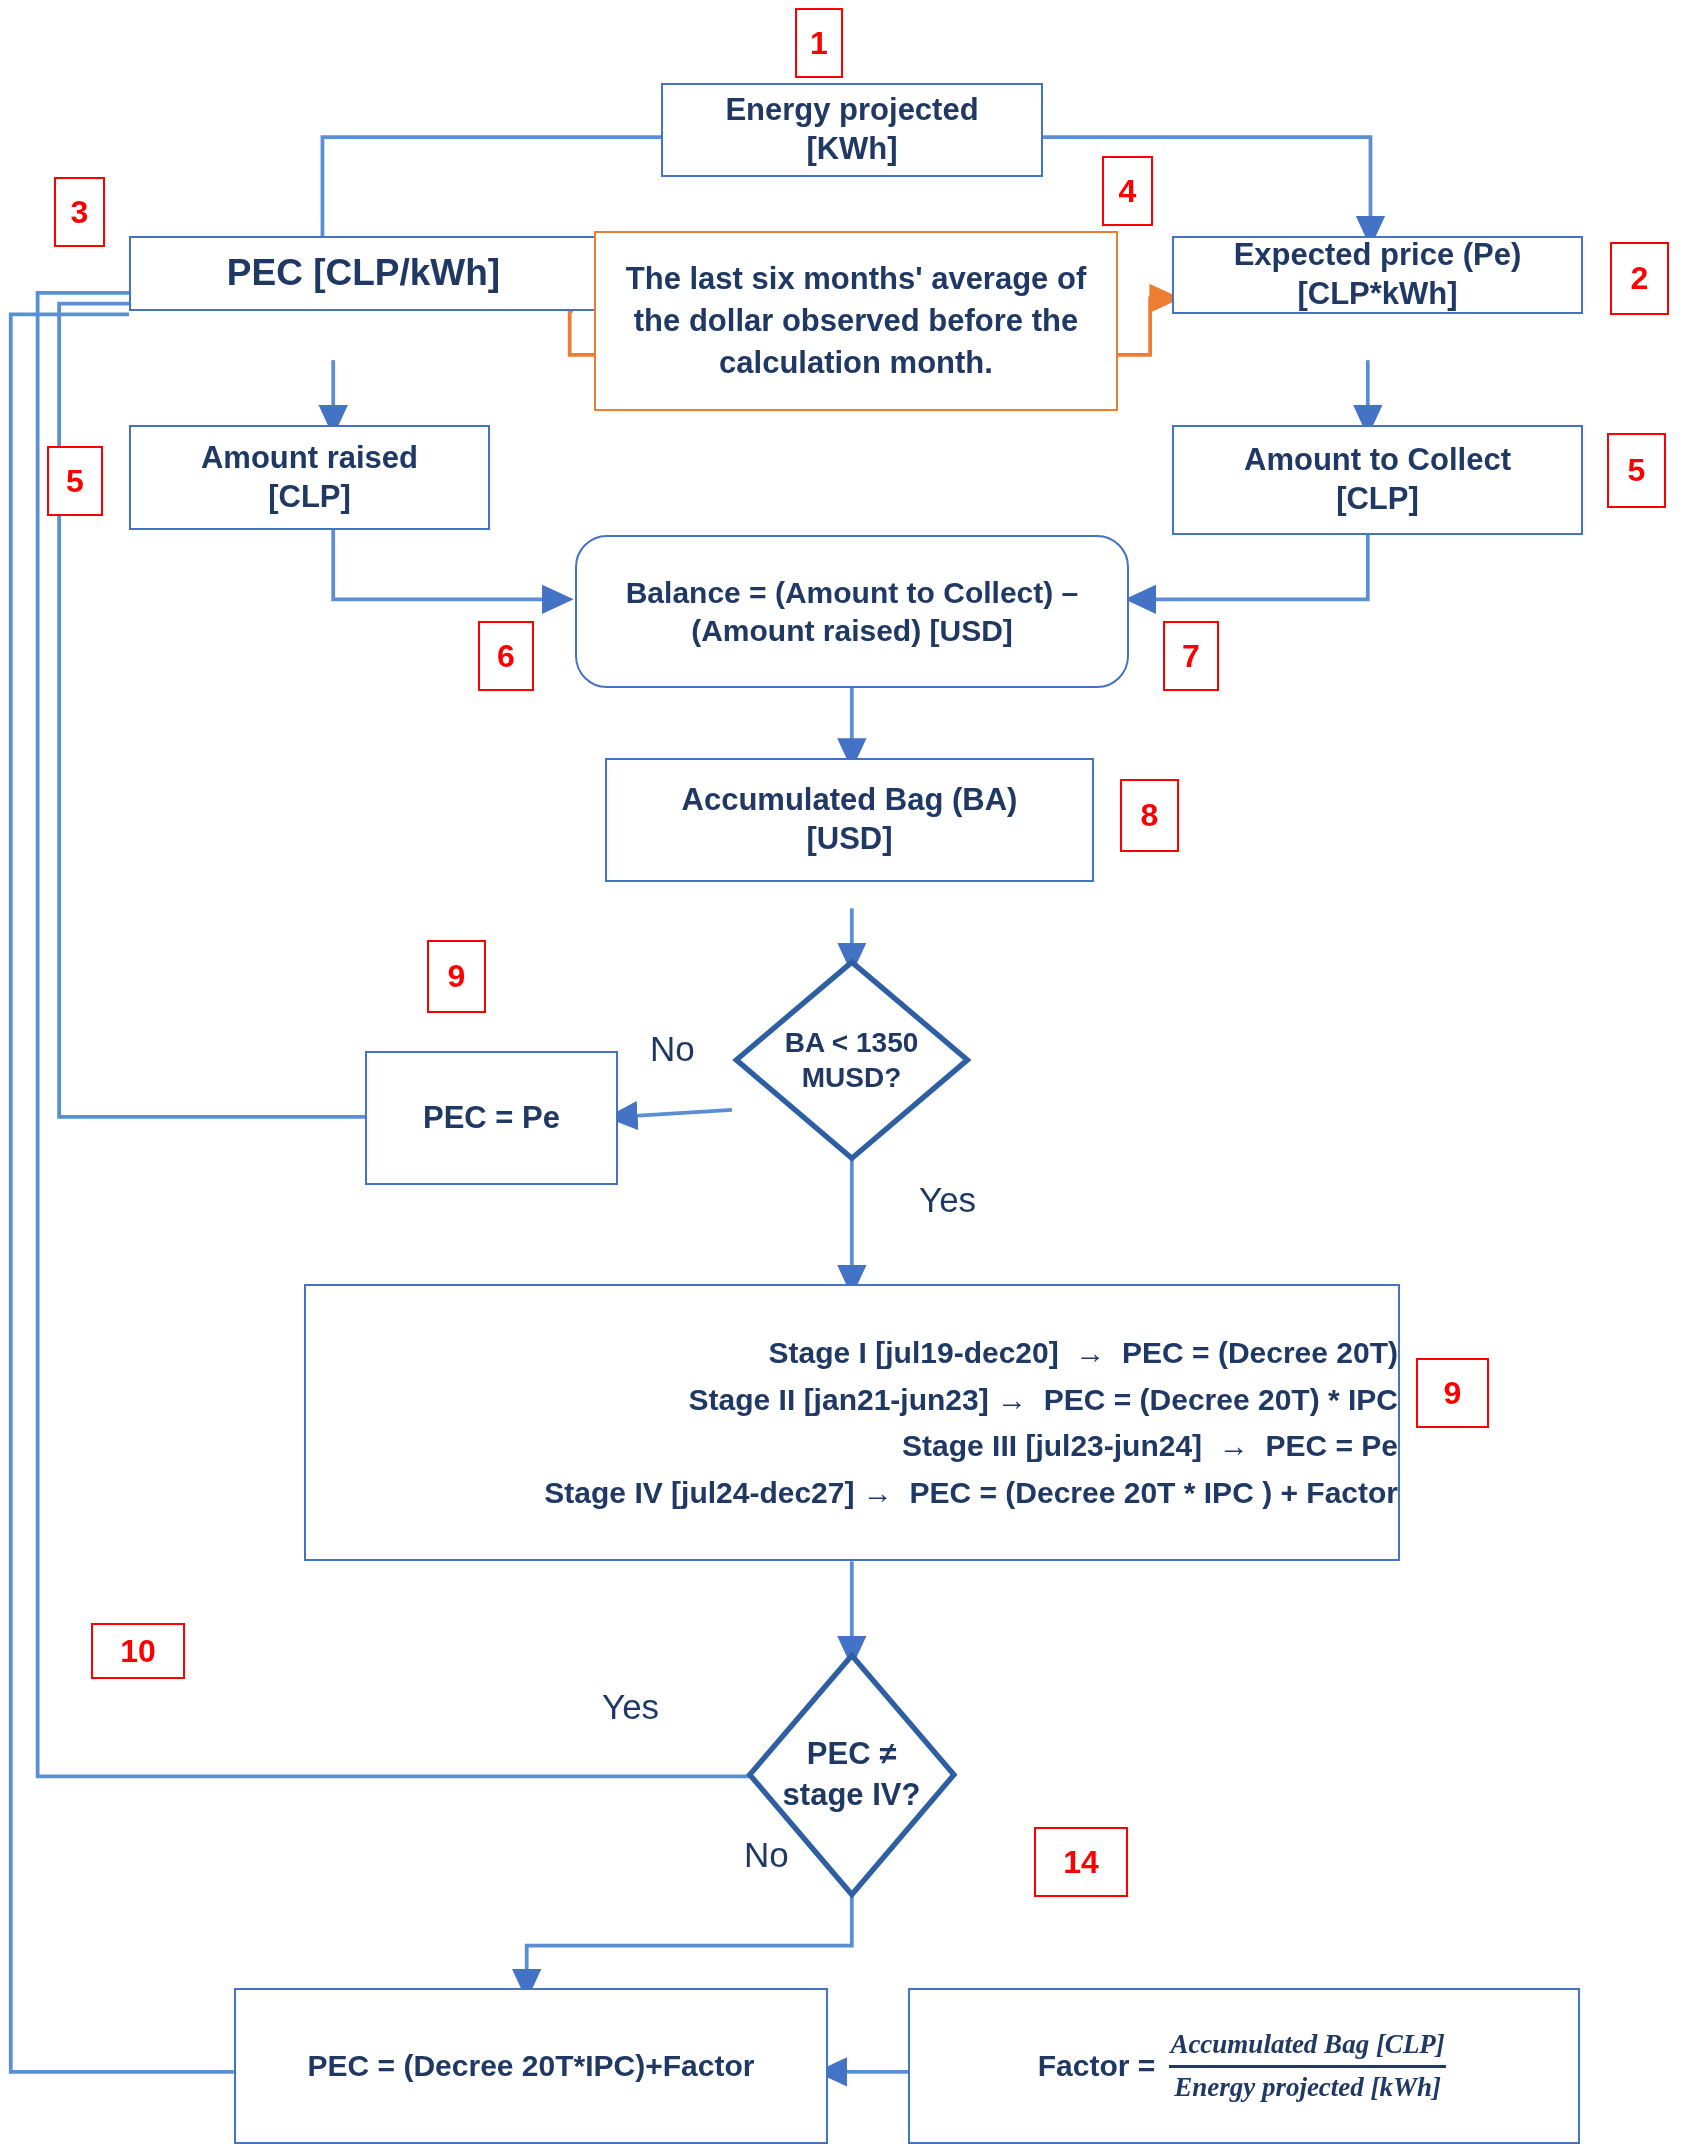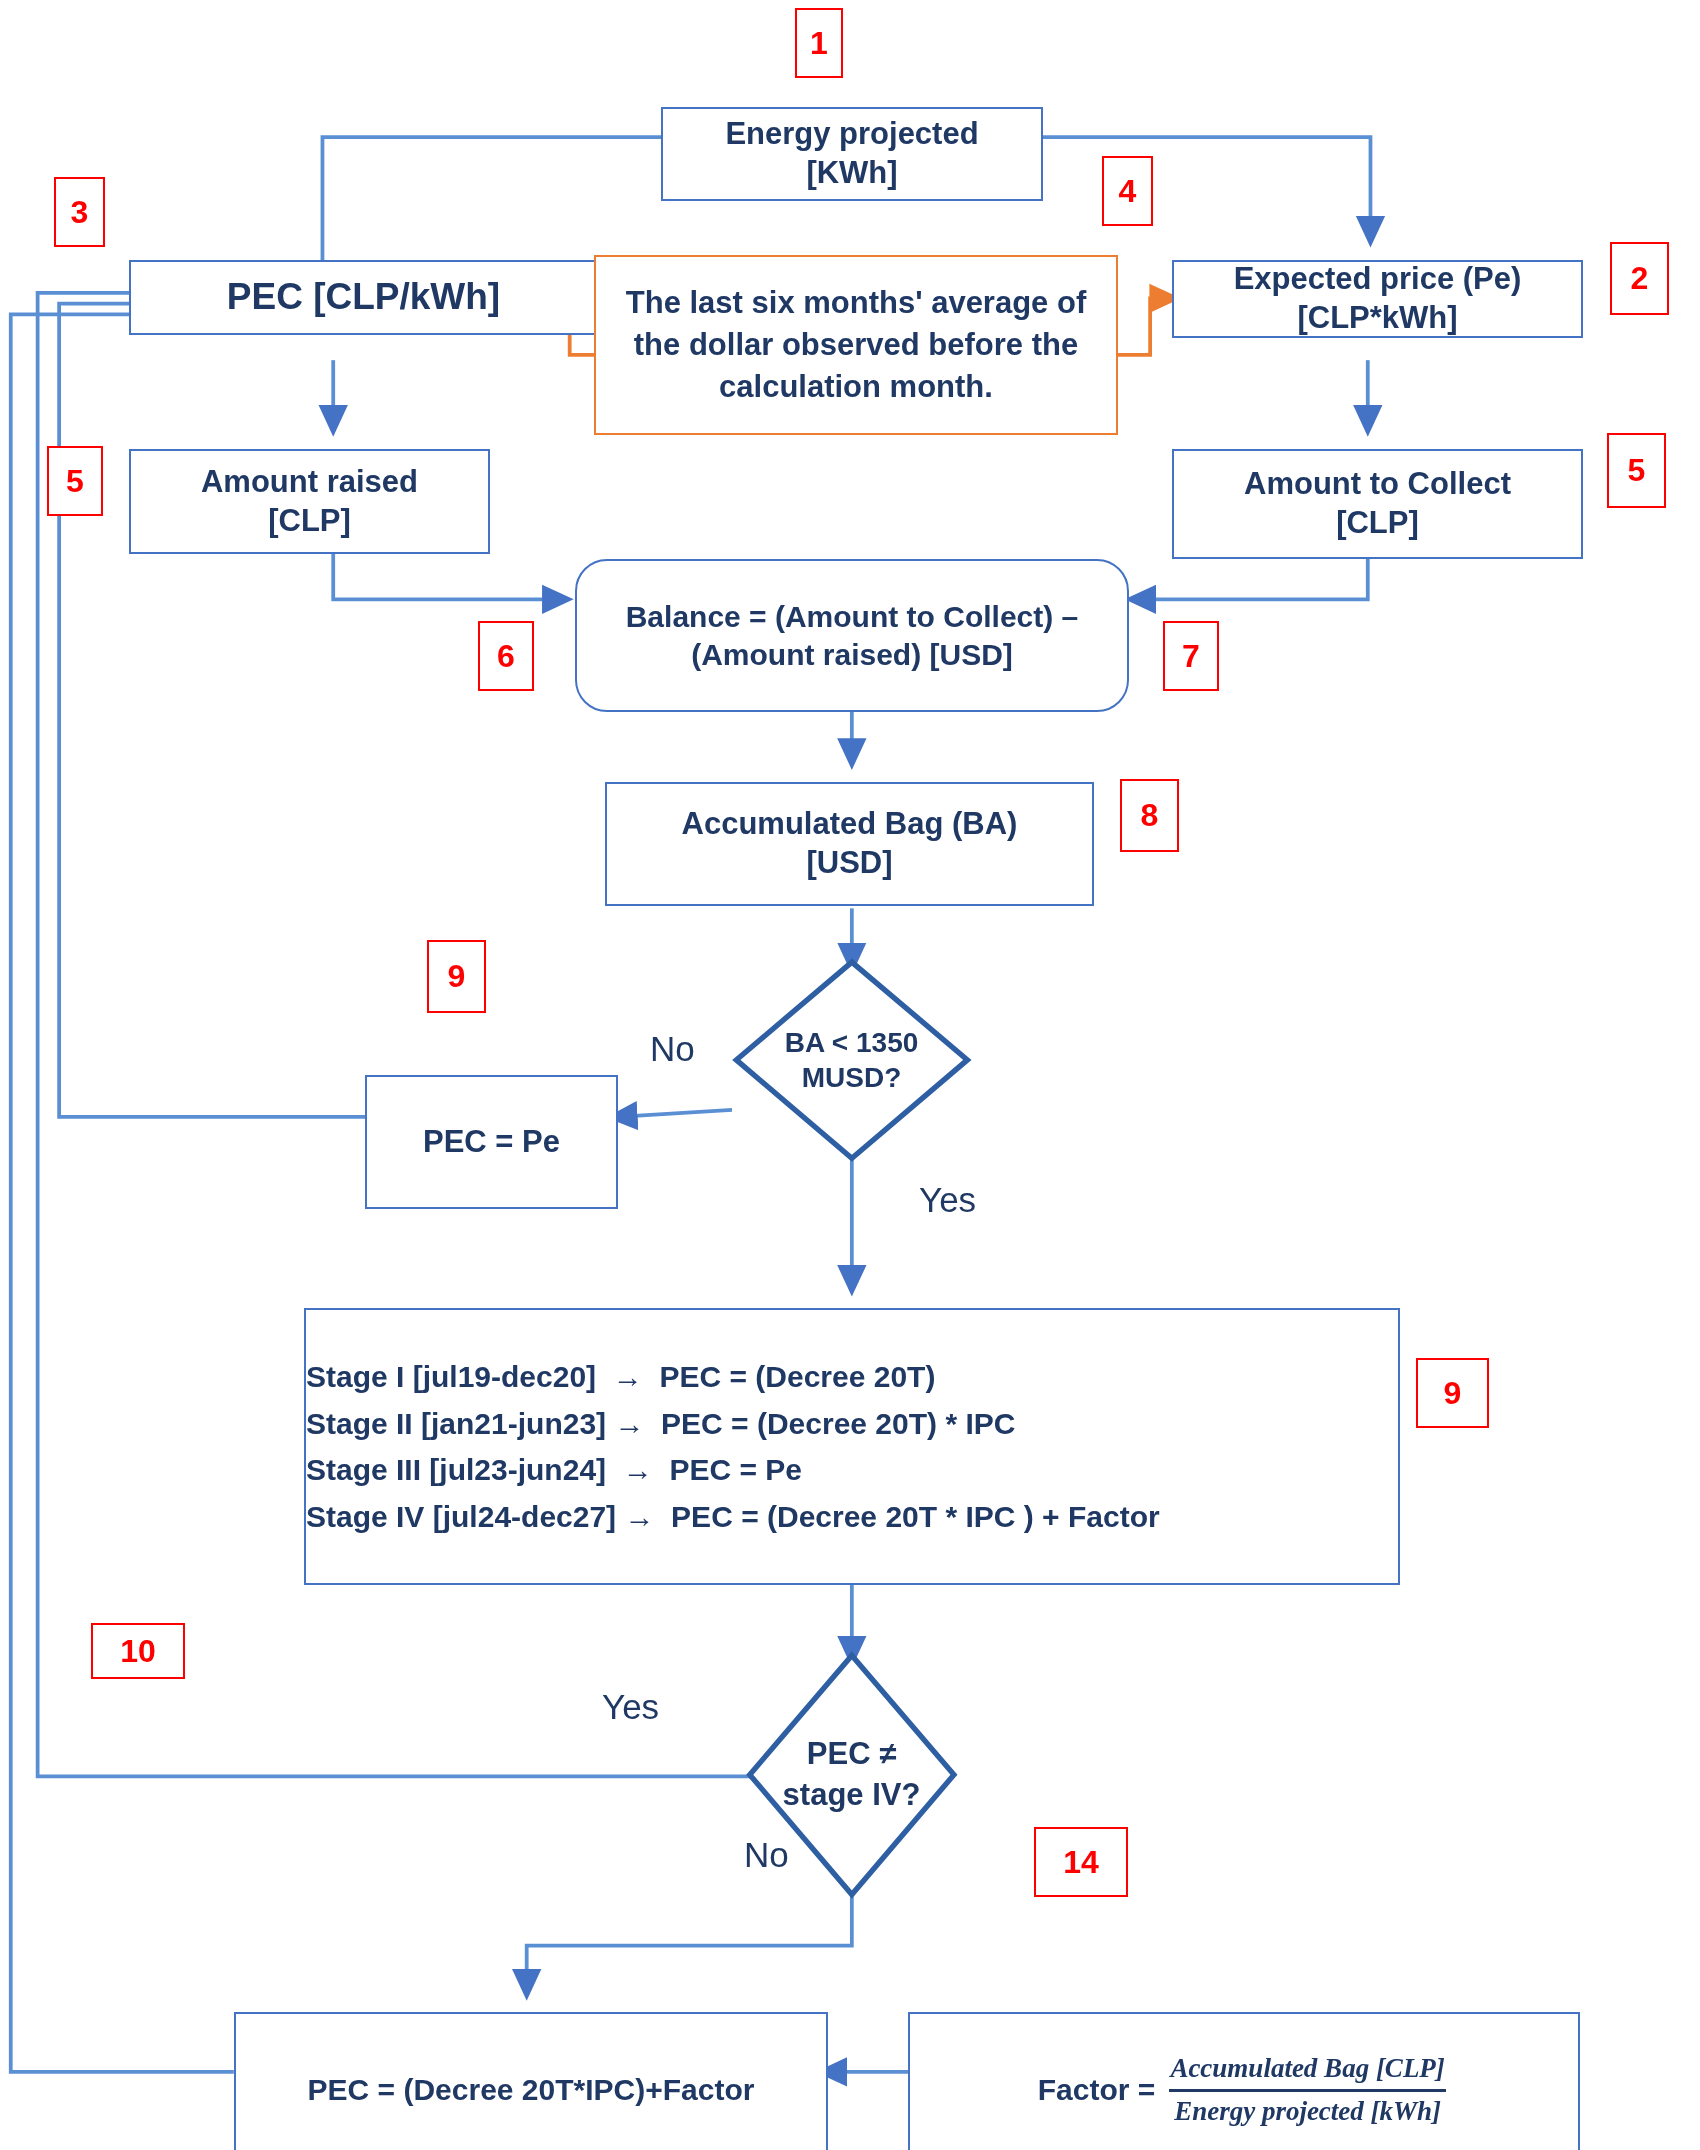--- a/index.html
+++ b/index.html
@@ -19,21 +19,20 @@
     background:#ffffff;
     color:#1F3864;
     display:flex;
     align-items:center;
     justify-content:center;
     text-align:center;
     font-weight:700;
     line-height:1.25;
     white-space:pre-line;
     z-index:6;
-    margin-top:24px;
   }
   .node.note{
     border-color:#ED7D31;
   }
   .node .txt{ padding:0 7.5px; display:block; }
 
   
   .tag{
     position:absolute;
     box-sizing:border-box;
@@ -75,21 +74,21 @@
     font-family:"Liberation Serif", serif;
     font-weight:700;
   }
   .frac .num{ padding:0 5.4px 3.2px 5.4px; }
   .frac .den{ padding:3.2px 5.4px 0 5.4px; border-top:3.8px solid #1F3864; }
   .factorrow{ display:flex; align-items:center; justify-content:center; gap:9.7px; }
 
   .stages{
     display:flex;
     flex-direction:column;
-    align-items:flex-start;
+    align-items:flex-end;
     justify-content:center;
     gap:9px;
     width:100%;
   }
   .stages div{ white-space:pre; }
 </style>
 </head>
 <body>
 
 <div id="stage">

